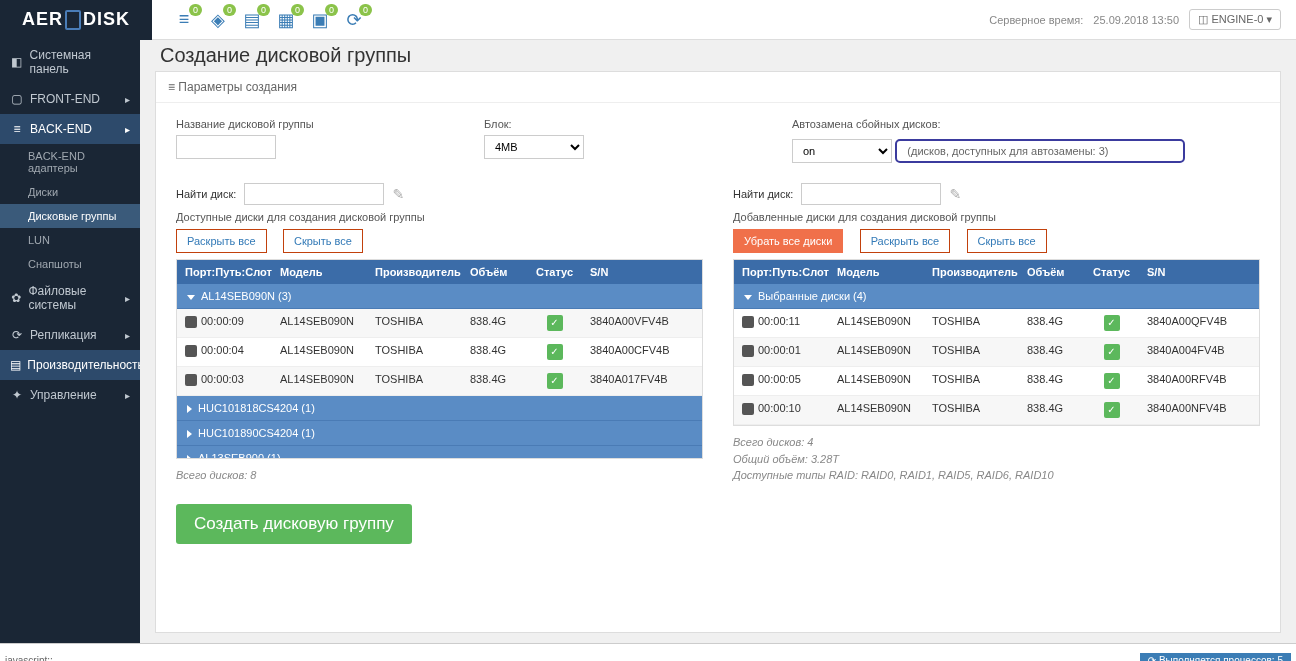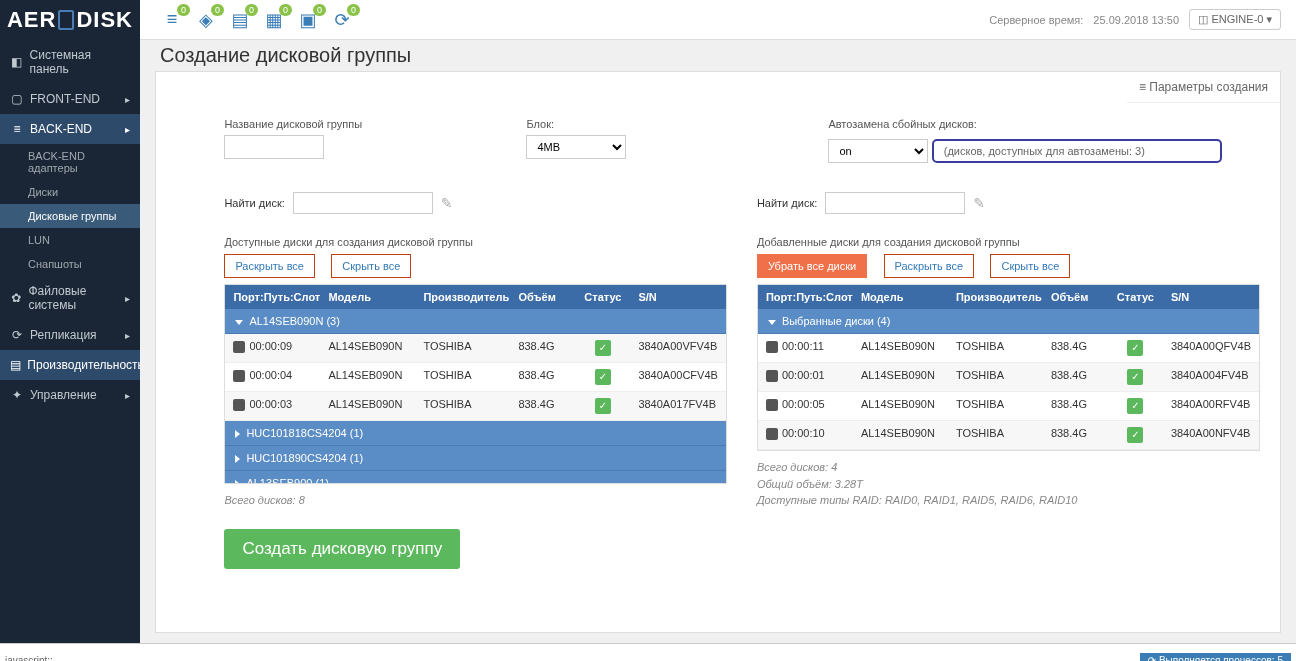--- a/index.html
+++ b/index.html
@@ -1,46 +1,46 @@
 <!DOCTYPE html>
 <html><head>
 <meta charset="utf-8">
 <style>
 * { box-sizing: border-box; margin: 0; padding: 0; font-family: Arial, sans-serif; }
 body { font-size: 12px; color: #333; background: #f5f5f5; width: 1296px; height: 661px; overflow: hidden; }
 .header { height: 40px; background: #fff; display: flex; align-items: center; border-bottom: 1px solid #ddd; }
-.logo { width: 140px; height: 40px; background: #1a2635; color: #fff; display: flex; align-items: center; justify-content: center; font-size: 22px; font-weight: bold; letter-spacing: 1px; }
+.logo { width: 152px; height: 40px; background: #1a2635; color: #fff; display: flex; align-items: center; justify-content: center; font-size: 18px; font-weight: bold; letter-spacing: 1px; }
 .logo .o { display: inline-block; border: 2px solid #4a7db8; width: 16px; height: 20px; margin: 0 2px; border-radius: 2px; position: relative; }
 .top-icons { display: flex; gap: 10px; padding-left: 20px; }
 .top-icon { position: relative; width: 24px; height: 24px; display: flex; align-items: center; justify-content: center; color: #3b7db5; font-size: 18px; }
 .badge { position: absolute; top: -4px; right: -6px; background: #8bc34a; color: #fff; font-size: 9px; border-radius: 8px; padding: 0 4px; min-width: 12px; height: 12px; line-height: 12px; text-align: center; }
 .header-right { margin-left: auto; display: flex; align-items: center; gap: 10px; padding-right: 15px; color: #888; font-size: 11px; }
 .engine { border: 1px solid #ccc; border-radius: 3px; padding: 3px 8px; color: #666; }
 .layout { display: flex; height: calc(100% - 40px - 18px); }
 .sidebar { width: 140px; background: #1a2635; color: #c0c8d0; overflow-y: auto; }
 .nav-item { display: flex; align-items: center; padding: 8px 10px; cursor: pointer; font-size: 12px; position: relative; }
 .nav-item.active { background: #2d4a6b; color: #fff; }
 .nav-item .chev { margin-left: auto; font-size: 10px; }
 .nav-sub { padding: 6px 10px 6px 28px; cursor: pointer; font-size: 11px; color: #a0a8b0; }
 .nav-sub.active { background: #3a5a7a; color: #fff; }
 .nav-icon { width: 14px; margin-right: 6px; display: inline-block; text-align: center; }
 .main { flex: 1; display: flex; flex-direction: column; background: #f0f0f0; overflow: hidden; }
 .page-title { font-size: 20px; padding: 4px 20px; background: #f0f0f0; }
-.content-card { background: #fff; margin: 0 15px 10px; border: 1px solid #ddd; flex: 1; display: flex; flex-direction: column; overflow: hidden; align-items: flex-end; }
+.content-card { background: #fff; margin: 0 15px 10px; border: 1px solid #ddd; flex: 1; display: flex; flex-direction: column; overflow: hidden; }
 .card-head { padding: 8px 12px; border-bottom: 1px solid #eee; color: #666; font-size: 12px; }
 .card-body { padding: 15px 20px 10px; flex: 1; overflow: auto; }
-.form-row { display: flex; gap: 22px; margin-bottom: 29px; }
+.form-row { display: flex; gap: 28px; margin-bottom: 20px; }
 .form-col { flex: 1; }
 .form-label { font-size: 11px; color: #555; margin-bottom: 5px; display: block; }
 .form-input, .form-select { width: 100px; height: 24px; border: 1px solid #ccc; padding: 2px 6px; font-size: 11px; background: #fff; }
 .form-select { width: 100px; }
 .highlight-box { border: 2px solid #3b3b9e; border-radius: 5px; padding: 4px 10px; font-size: 11px; color: #666; display: inline-block; margin-top: 4px; width: 290px; }
 .panels { display: flex; gap: 30px; }
 .panel { flex: 1; }
-.find-row { display: flex; align-items: center; gap: 8px; margin-bottom: 22px; font-size: 11px; }
+.find-row { display: flex; align-items: center; gap: 8px; margin-bottom: 6px; font-size: 11px; }
 .find-input { width: 140px; height: 22px; border: 1px solid #ccc; padding: 2px 5px; }
 .brush { color: #aaa; font-size: 14px; }
 .panel-title { font-size: 11px; color: #555; margin-bottom: 6px; }
 .btn-row { margin-bottom: 6px; }
 .btn { display: inline-block; padding: 5px 10px; border: 1px solid #c2410c; background: #fff; font-size: 11px; cursor: pointer; margin-right: 13px; color: #337ab7; }
 .btn-orange { background: #f0704a; color: #fff; border-color: #f0704a; }
 .btn-green { background: #5cb85c; color: #fff; border: none; padding: 10px 18px; font-size: 17px; border-radius: 3px; }
 .grid { border: 1px solid #ddd; }
 .grid-head { background: #3b6ca8; color: #fff; display: flex; font-size: 11px; font-weight: bold; }
 .grid-head > div { padding: 6px 8px; }

